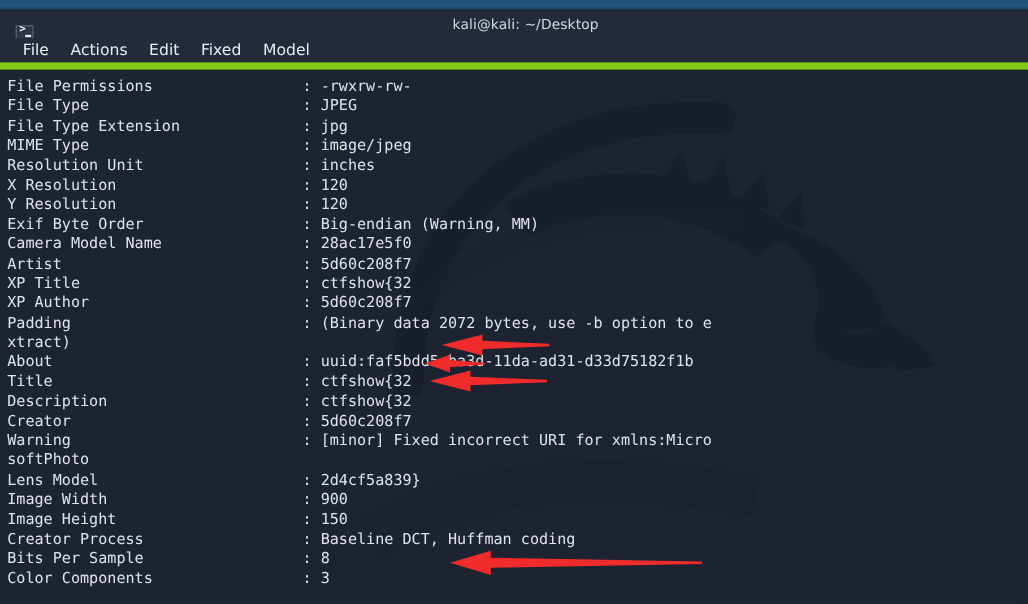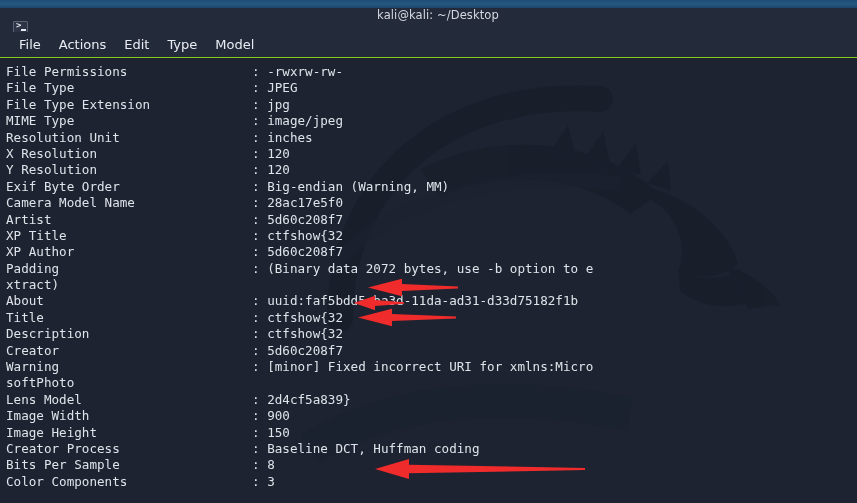--- a/index.html
+++ b/index.html
@@ -29,20 +29,21 @@
     background: linear-gradient(180deg, #1f4e77 0%, #25587f 55%, #1b4368 100%);
   }
 
   
   .titlebar {
     position: absolute;
     left: 0; top: 8px;
     width: 857px; height: 24px;
     background: #232a39;
     display: flex;
+    align-items: center;
     justify-content: center;
     padding-left: 19px;
   }
   .titlebar-text {
     font-family: "DejaVu Sans", sans-serif;
     font-size: 11.5px;
     color: #d5d9e2;
     letter-spacing: 0.1px;
     white-space: nowrap;
   }
@@ -73,21 +74,21 @@
 
   
   .menubar {
     position: absolute;
     left: 0; top: 32px;
     width: 857px; height: 26px;
     background: #232a39;
     display: flex;
     align-items: center;
     padding-left: 10px;
-    border-bottom: 1px solid #84cc16;
+    border-bottom: 6px solid #84cc16;
   }
   .menu-item {
     font-family: "DejaVu Sans", sans-serif;
     font-size: 13px;
     color: #e9ecf2;
     padding: 2px 9px;
     cursor: default;
     white-space: nowrap;
   }
 
@@ -162,21 +163,21 @@
 
   <div class="titlebar">
     <div class="term-icon"></div>
     <span class="titlebar-text">kali@kali: ~/Desktop</span>
   </div>
 
   <div class="menubar">
     <div class="menu-item">File</div>
     <div class="menu-item">Actions</div>
     <div class="menu-item">Edit</div>
-    <div class="menu-item">Type</div>
+    <div class="menu-item">Fixed</div>
     <div class="menu-item">Model</div>
   </div>
 
   <div class="terminal">
 
     <svg class="dragon" viewBox="0 0 560 470" aria-hidden="true">
       <g fill="none" stroke="#151a26" stroke-width="26" stroke-linecap="round" opacity="0.9">
         <path d="M 40 300 C 40 160, 150 70, 300 80"></path>
       </g>
       <g fill="#161b27" opacity="0.95">

